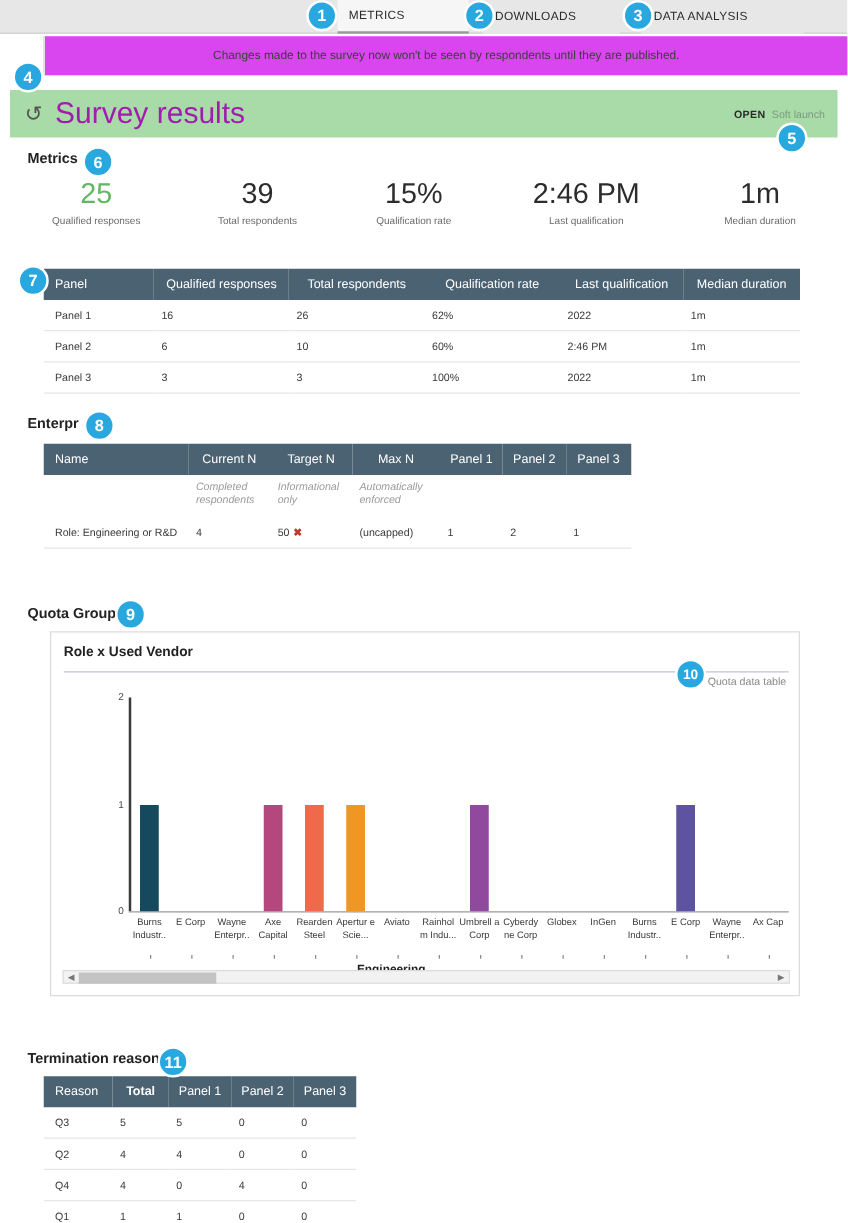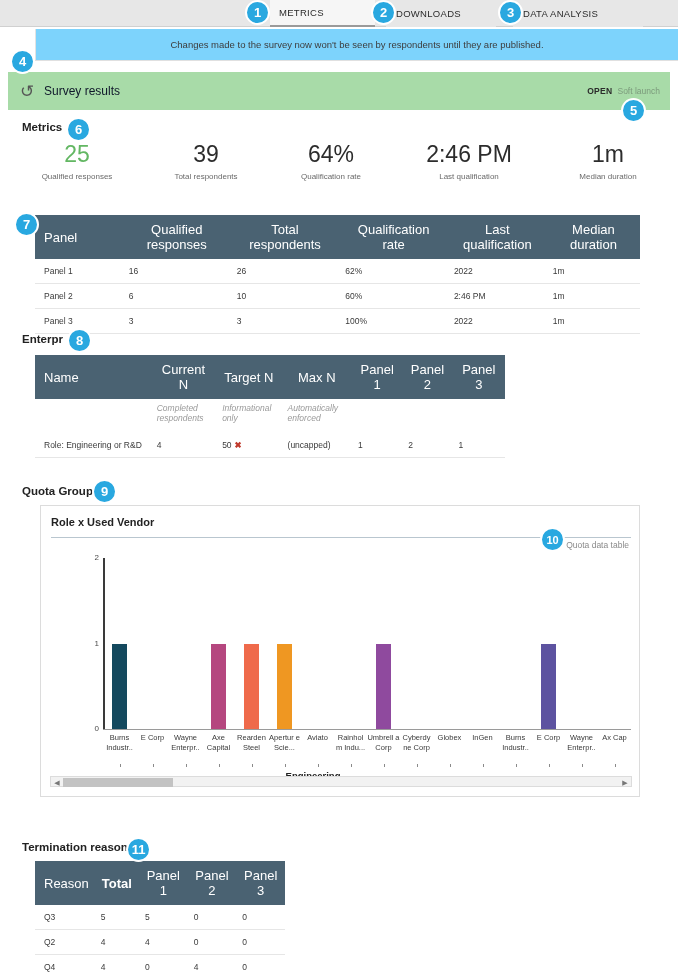--- a/index.html
+++ b/index.html
@@ -26,21 +26,21 @@
     padding: 0 10px;
   }
   .tab.first { background: #f6f6f6; border-bottom: 2px solid #9a9a9a; }
   .tab-metrics   { left: 270px; width: 105px; justify-content: flex-start; padding-left: 9px;}
   .tab-downloads { left: 386px; width: 110px; }
   .tab-analysis  { left: 513px; width: 130px; }
 
   
   .notice-wrap {
     position: absolute; left: 35px; top: 29px; width: 643px; height: 31px;
-    background: #7dd3fc; border-left: 1px solid #e3e3e3;
+    background: #d946ef; border-left: 1px solid #e3e3e3;
     display: flex; align-items: center; justify-content: center;
   }
   .notice-text { font-size: 9.5px; color: #3d3d3d; }
   .notice-underline {
     position: absolute; left: 35px; top: 60px; width: 643px; height: 1px;
     background: #e0e0e0;
   }
   .gap-strip {
     position: absolute; left: 0; top: 61px; width: 678px; height: 11px;
     background: #ffffff;
@@ -51,21 +51,21 @@
     position: absolute; left: 8px; top: 72px; width: 662px; height: 38px;
     background: #a8dba8;
     display: flex; align-items: center;
   }
   .banner-icon {
     margin-left: 10px; width: 18px; height: 18px;
     display: flex; align-items: center; justify-content: center;
     color: #555; font-size: 17px; line-height: 1;
   }
   .banner-title {
-    margin-left: 8px; font-size: 12px; color: #0f172a; font-weight: normal;
+    margin-left: 8px; font-size: 24px; color: #a21caf; font-weight: normal;
   }
   .banner-right {
     margin-left: auto; margin-right: 10px;
     display: flex; align-items: baseline; gap: 5px;
   }
   .banner-open { font-size: 8.5px; color: #2b2b2b; font-weight: bold; letter-spacing: .3px; }
   .banner-soft { font-size: 8.5px; color: #7c9b7c; }
 
   
   .section-label {
@@ -78,21 +78,21 @@
     position: absolute; top: 0; width: 130px; text-align: center;
   }
   .metric-value { font-size: 23px; color: #2c2c2c; line-height: 28px; font-weight: normal; }
   .metric-value.green { color: #63b763; }
   .metric-label { font-size: 8px; color: #6a6a6a; margin-top: 4px; }
 
   
   table.dt { position: absolute; border-collapse: collapse; }
   table.dt th {
     background: #4a6272; color: #ffffff; font-weight: normal;
-    font-size: 13px; padding: 7px 6px; text-align: center;
+    font-size: 10px; padding: 7px 6px; text-align: center;
   }
   table.dt th.lft { text-align: left; padding-left: 9px; }
   table.dt td {
     font-size: 8.5px; color: #3a3a3a; 
     padding: 7px 6px; border-bottom: 1px solid #e6e6e6;
     background: #fff;
   }
   table.dt td.lft { text-align: left; padding-left: 9px; }
   table.dt tr.subrow td {
     font-style: italic; color: #9a9a9a; border-bottom: none;
@@ -198,21 +198,21 @@
   <div class="metrics">
     <div class="metric" style="left:12px;">
       <div class="metric-value green" style="color: rgb(99, 183, 99);">25</div>
       <div class="metric-label">Qualified responses</div>
     </div>
     <div class="metric" style="left:141px;">
       <div class="metric-value" style="color: rgb(44, 44, 44);">39</div>
       <div class="metric-label">Total respondents</div>
     </div>
     <div class="metric" style="left:266px;">
-      <div class="metric-value" style="color: rgb(44, 44, 44);">64%</div>
+      <div class="metric-value" style="color: rgb(44, 44, 44);">15%</div>
       <div class="metric-label">Qualification rate</div>
     </div>
     <div class="metric" style="left:404px;">
       <div class="metric-value" style="color: rgb(44, 44, 44);">2:46 PM</div>
       <div class="metric-label">Last qualification</div>
     </div>
     <div class="metric" style="left:543px;">
       <div class="metric-value" style="color: rgb(44, 44, 44);">1m</div>
       <div class="metric-label">Median duration</div>
     </div>

